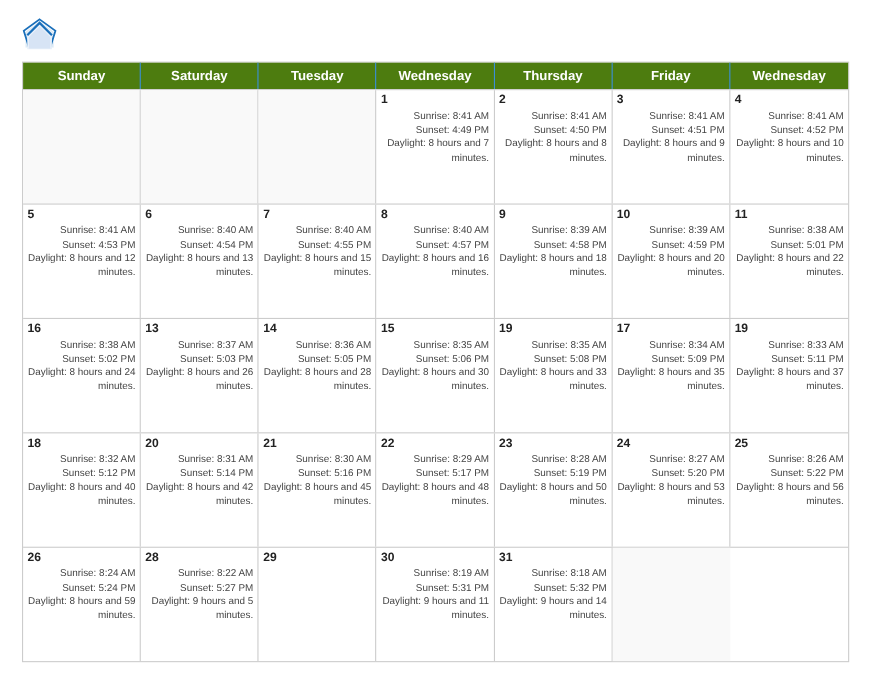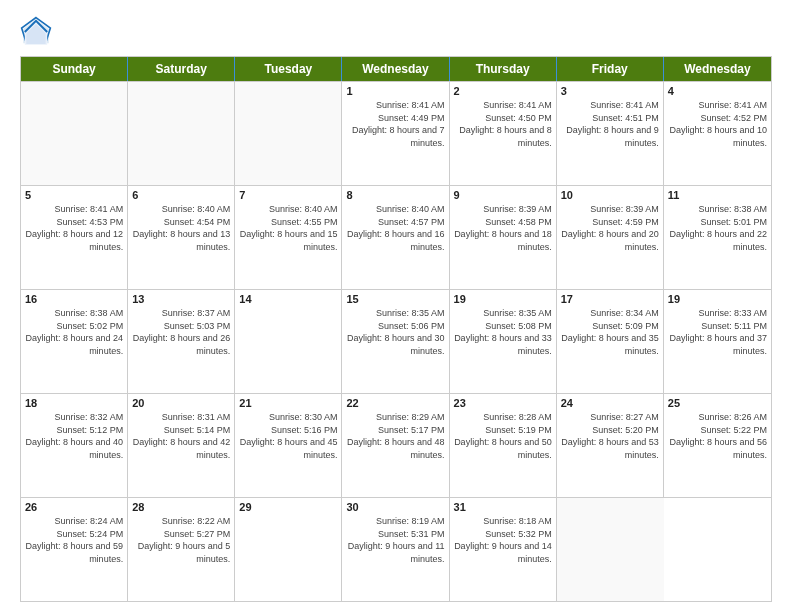--- a/index.html
+++ b/index.html
@@ -208,20 +208,21 @@
           <div class="cal-cell">
             <div class="day-num">16</div>
             <div class="day-detail">Sunrise: 8:38 AM<br>Sunset: 5:02 PM<br>Daylight: 8 hours and 24 minutes.</div>
           </div>
           <div class="cal-cell">
             <div class="day-num">13</div>
             <div class="day-detail">Sunrise: 8:37 AM<br>Sunset: 5:03 PM<br>Daylight: 8 hours and 26 minutes.</div>
           </div>
           <div class="cal-cell">
             <div class="day-num">14</div>
+            <div class="day-detail">Sunrise: 8:36 AM<br>Sunset: 5:05 PM<br>Daylight: 8 hours and 28 minutes.</div>
           </div>
           <div class="cal-cell">
             <div class="day-num">15</div>
             <div class="day-detail">Sunrise: 8:35 AM<br>Sunset: 5:06 PM<br>Daylight: 8 hours and 30 minutes.</div>
           </div>
           <div class="cal-cell">
             <div class="day-num">19</div>
             <div class="day-detail">Sunrise: 8:35 AM<br>Sunset: 5:08 PM<br>Daylight: 8 hours and 33 minutes.</div>
           </div>
           <div class="cal-cell">

